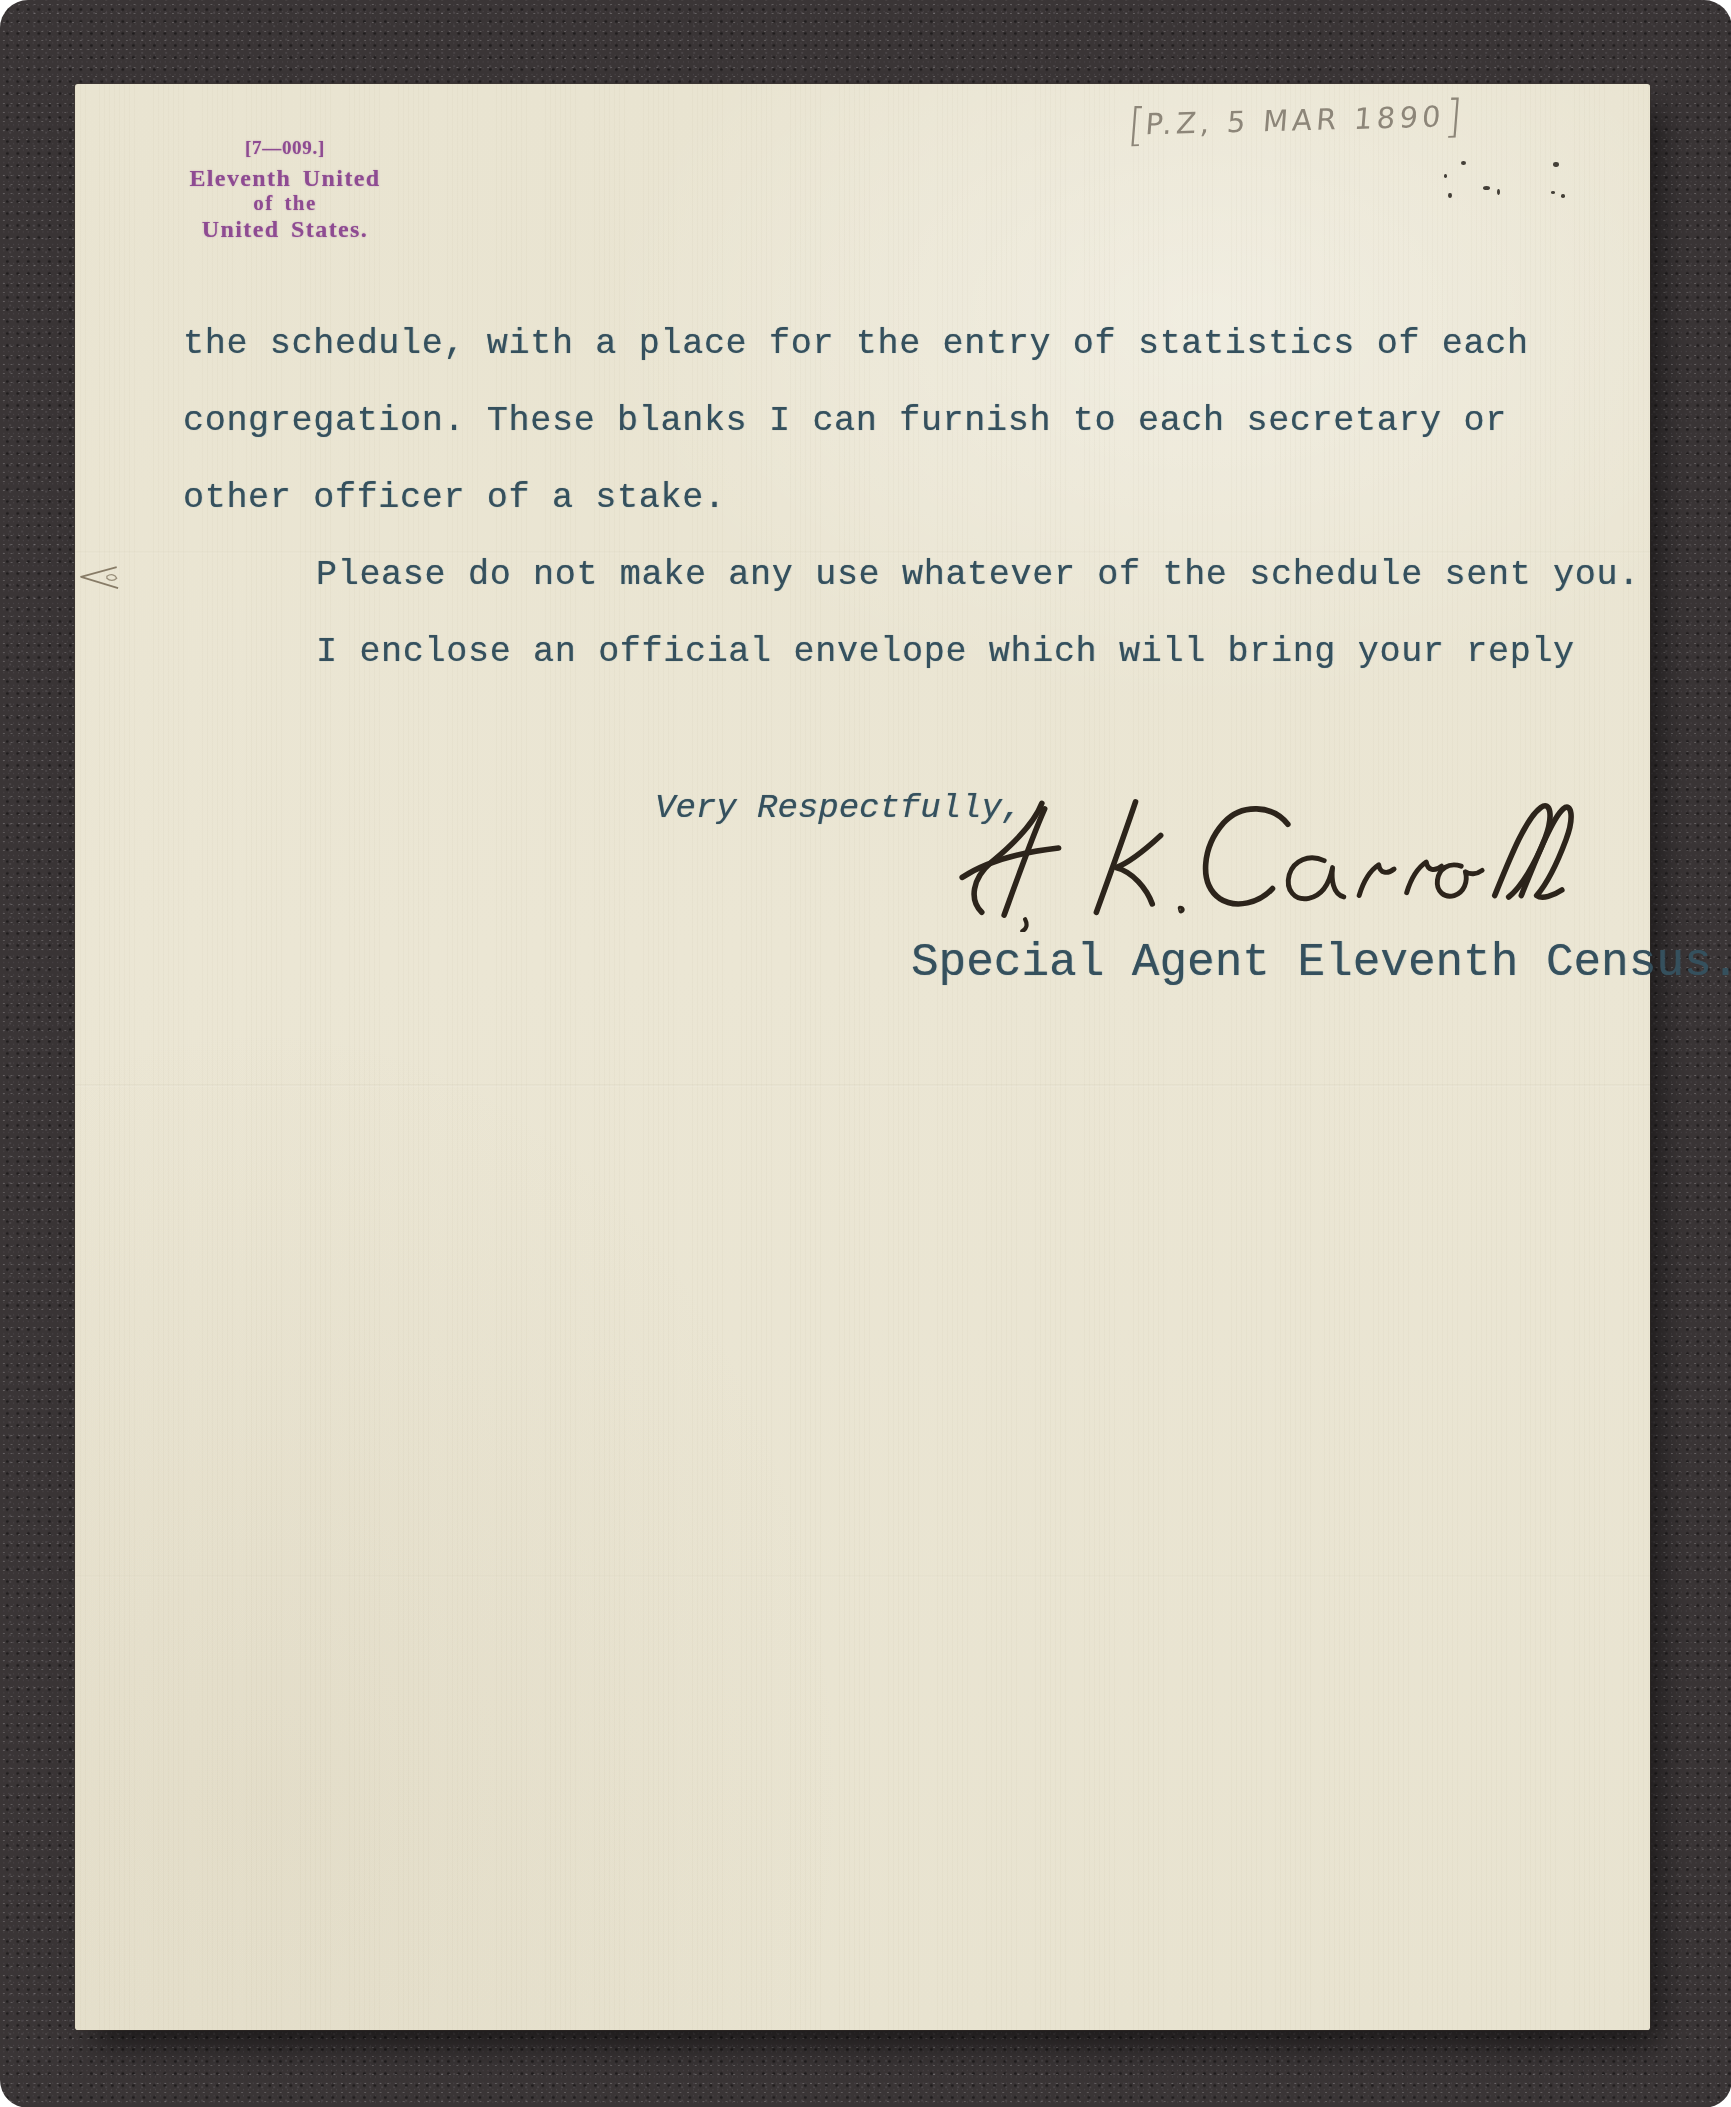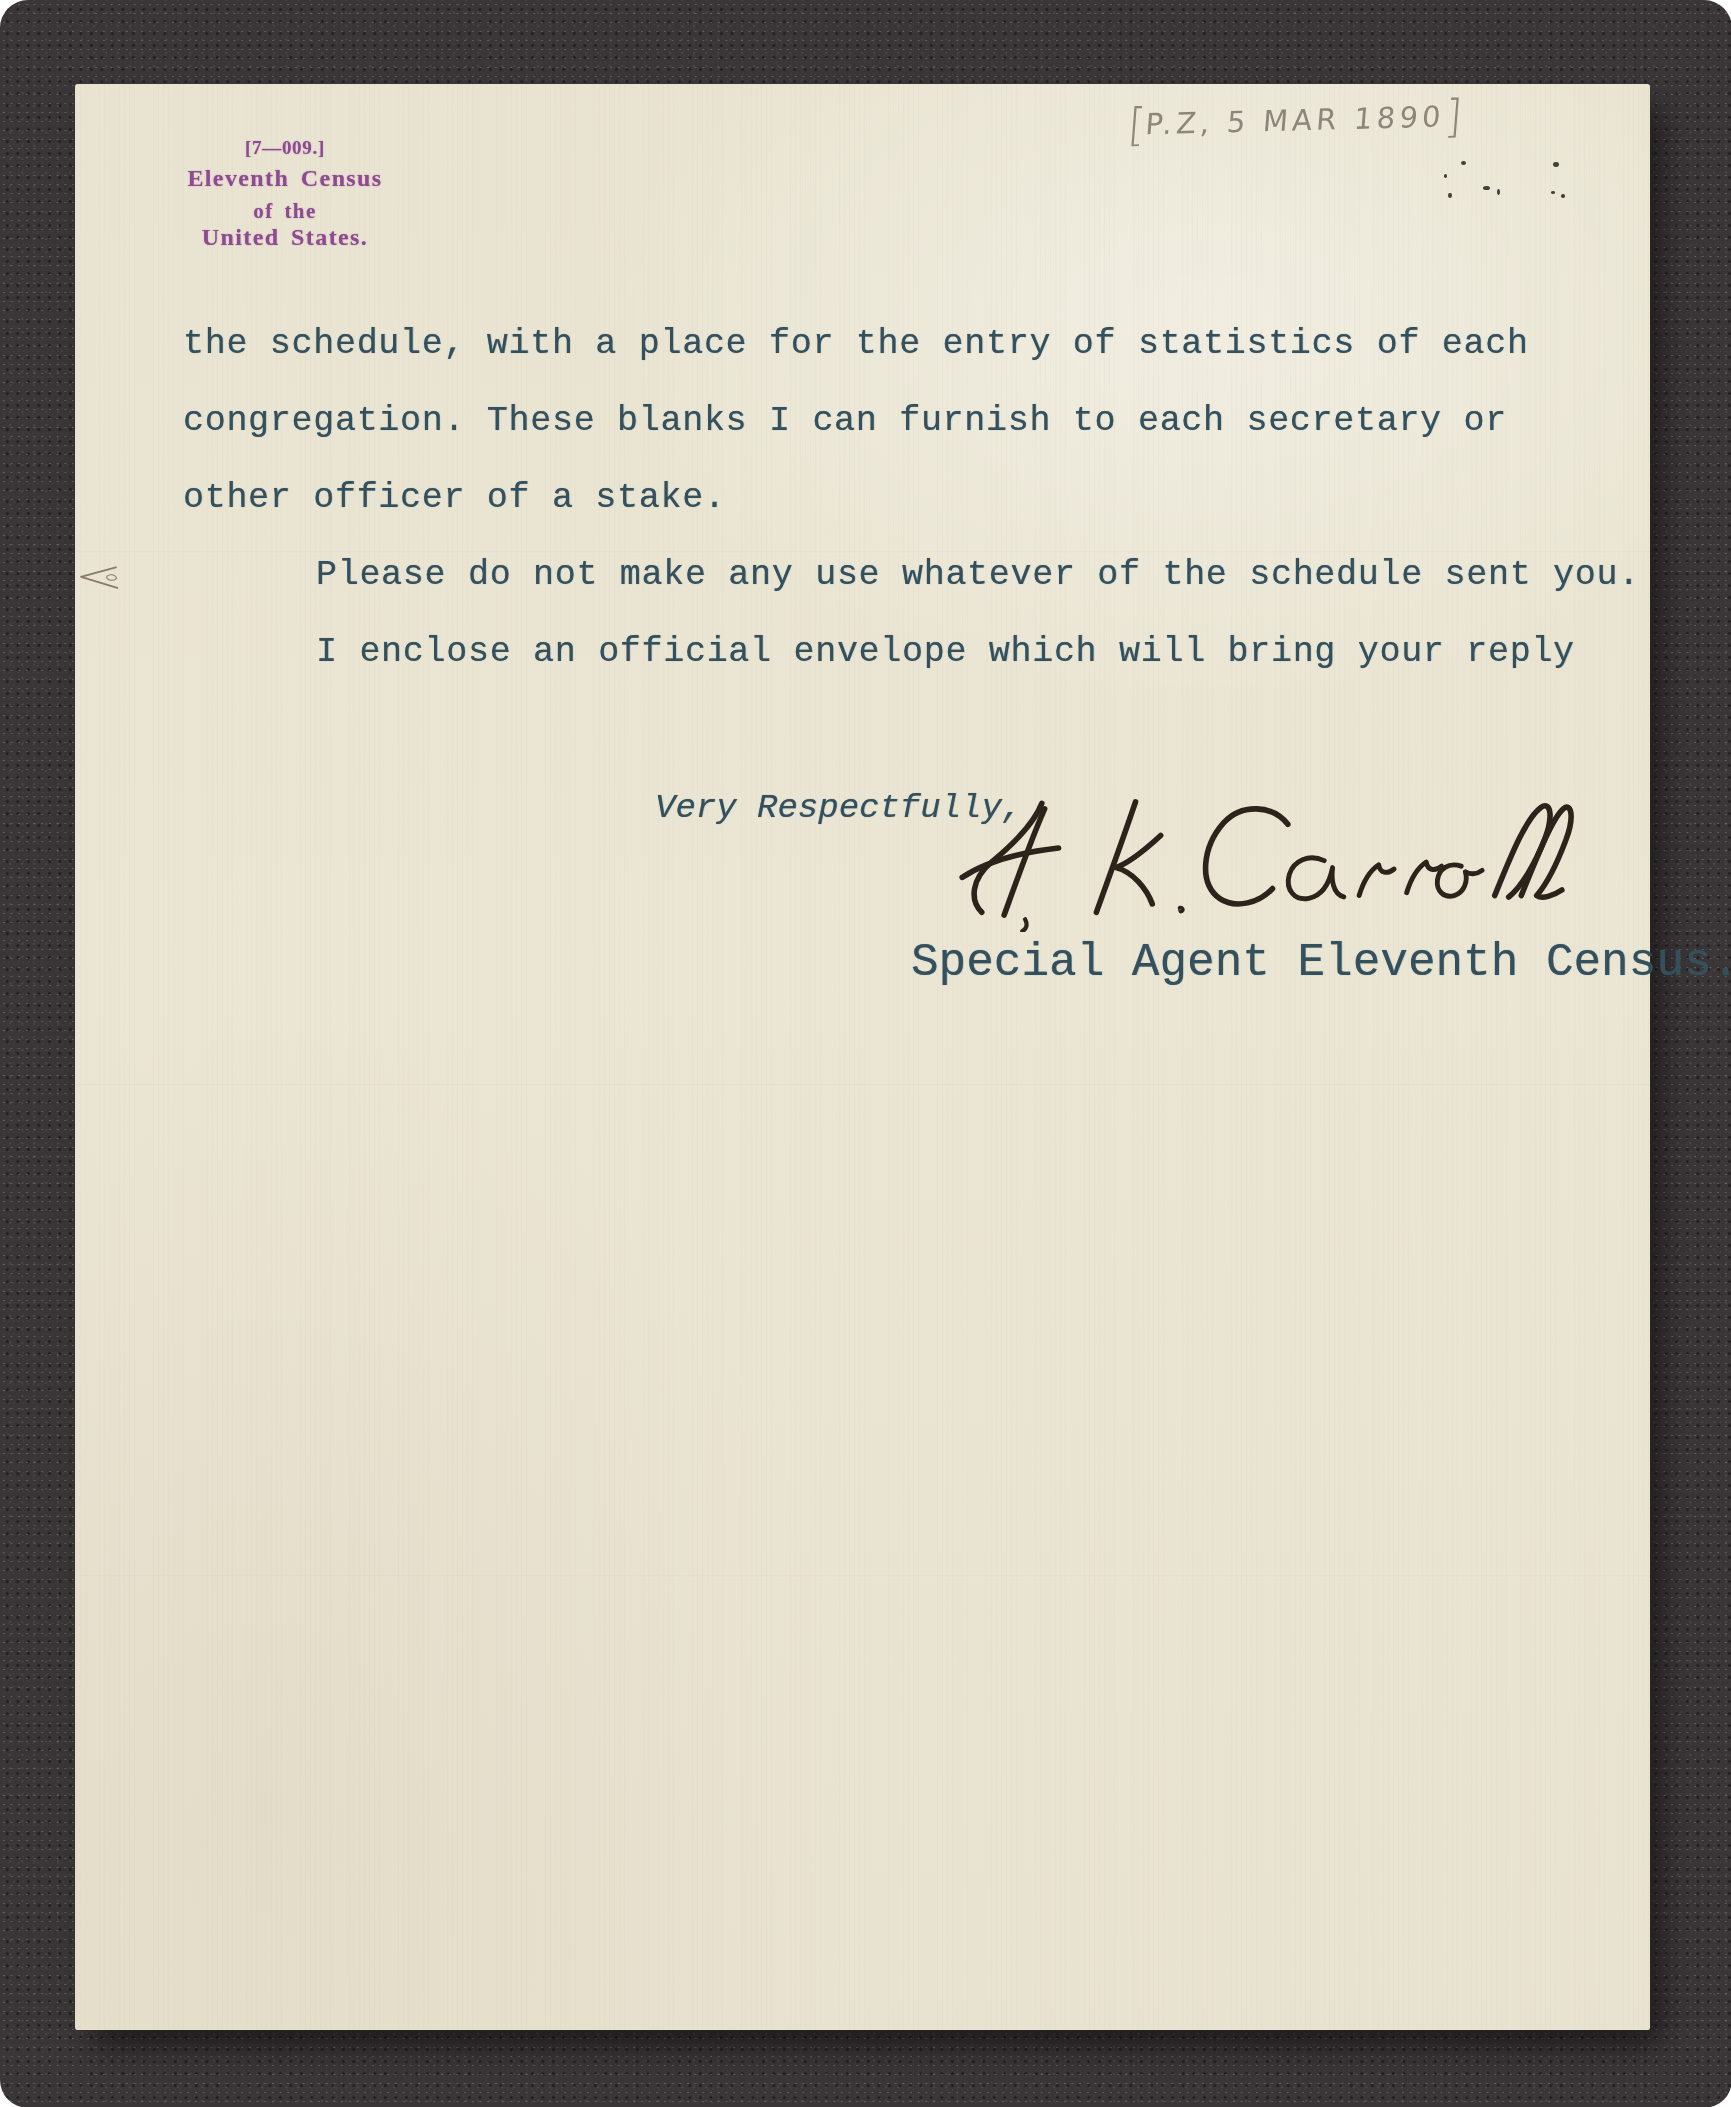--- a/index.html
+++ b/index.html
@@ -37,21 +37,21 @@
   .crease.c3{top:1491px;opacity:.3;}
 
   .stamp{
     position:absolute;left:105px;top:53px;width:210px;text-align:center;
     font-family:"Liberation Serif", serif;font-weight:bold;
     color:#8e4b92;text-shadow:0 0 1.4px rgba(142,75,146,.55);
     letter-spacing:1.4px;word-spacing:4.2px;
   }
   .stamp .form{font-size:19px;font-weight:bold;margin-bottom:5.6px;letter-spacing:0.7px;}
   .stamp .l1{font-size:24px;line-height:26.6px;}
-  .stamp .l2{font-size:21px;line-height:25px;margin-top:8px;}
+  .stamp .l2{font-size:21px;line-height:25px;}
   .stamp .l3{font-size:24px;line-height:26.6px;}
 
   .annotation{
     position:absolute;left:1053px;top:9.8px;
     font-family:"DejaVu Sans", sans-serif;
     color:#8d8679;font-size:29px;letter-spacing:4.2px;white-space:nowrap;
     transform:rotate(-1.5deg) skewX(-6deg);
   }
   .annotation .bracket{font-size:45px;font-weight:300;vertical-align:-5.6px;letter-spacing:0;}
 
@@ -77,21 +77,21 @@
 
 <div class="stage">
   <div class="paper">
 
     <div class="crease c1"></div>
     <div class="crease c2"></div>
     <div class="crease c3"></div>
 
     <div class="stamp">
       <div class="form">[7—009.]</div>
-      <div class="l1">Eleventh Census</div>
+      <div class="l1">Eleventh United</div>
       <div class="l2">of the</div>
       <div class="l3">United States.</div>
     </div>
 
     <div class="annotation"><span class="bracket">[</span><span>P.Z, 5 MAR 1890</span><span class="bracket">]</span></div>
 
     <div class="specks">
       <span style="left:1386px;top:77px;width:4.9px;height:4.2px;"></span>
       <span style="left:1478px;top:78px;width:5.6px;height:4.9px;"></span>
       <span style="left:1369px;top:90px;width:2.8px;height:3.5px;"></span>

